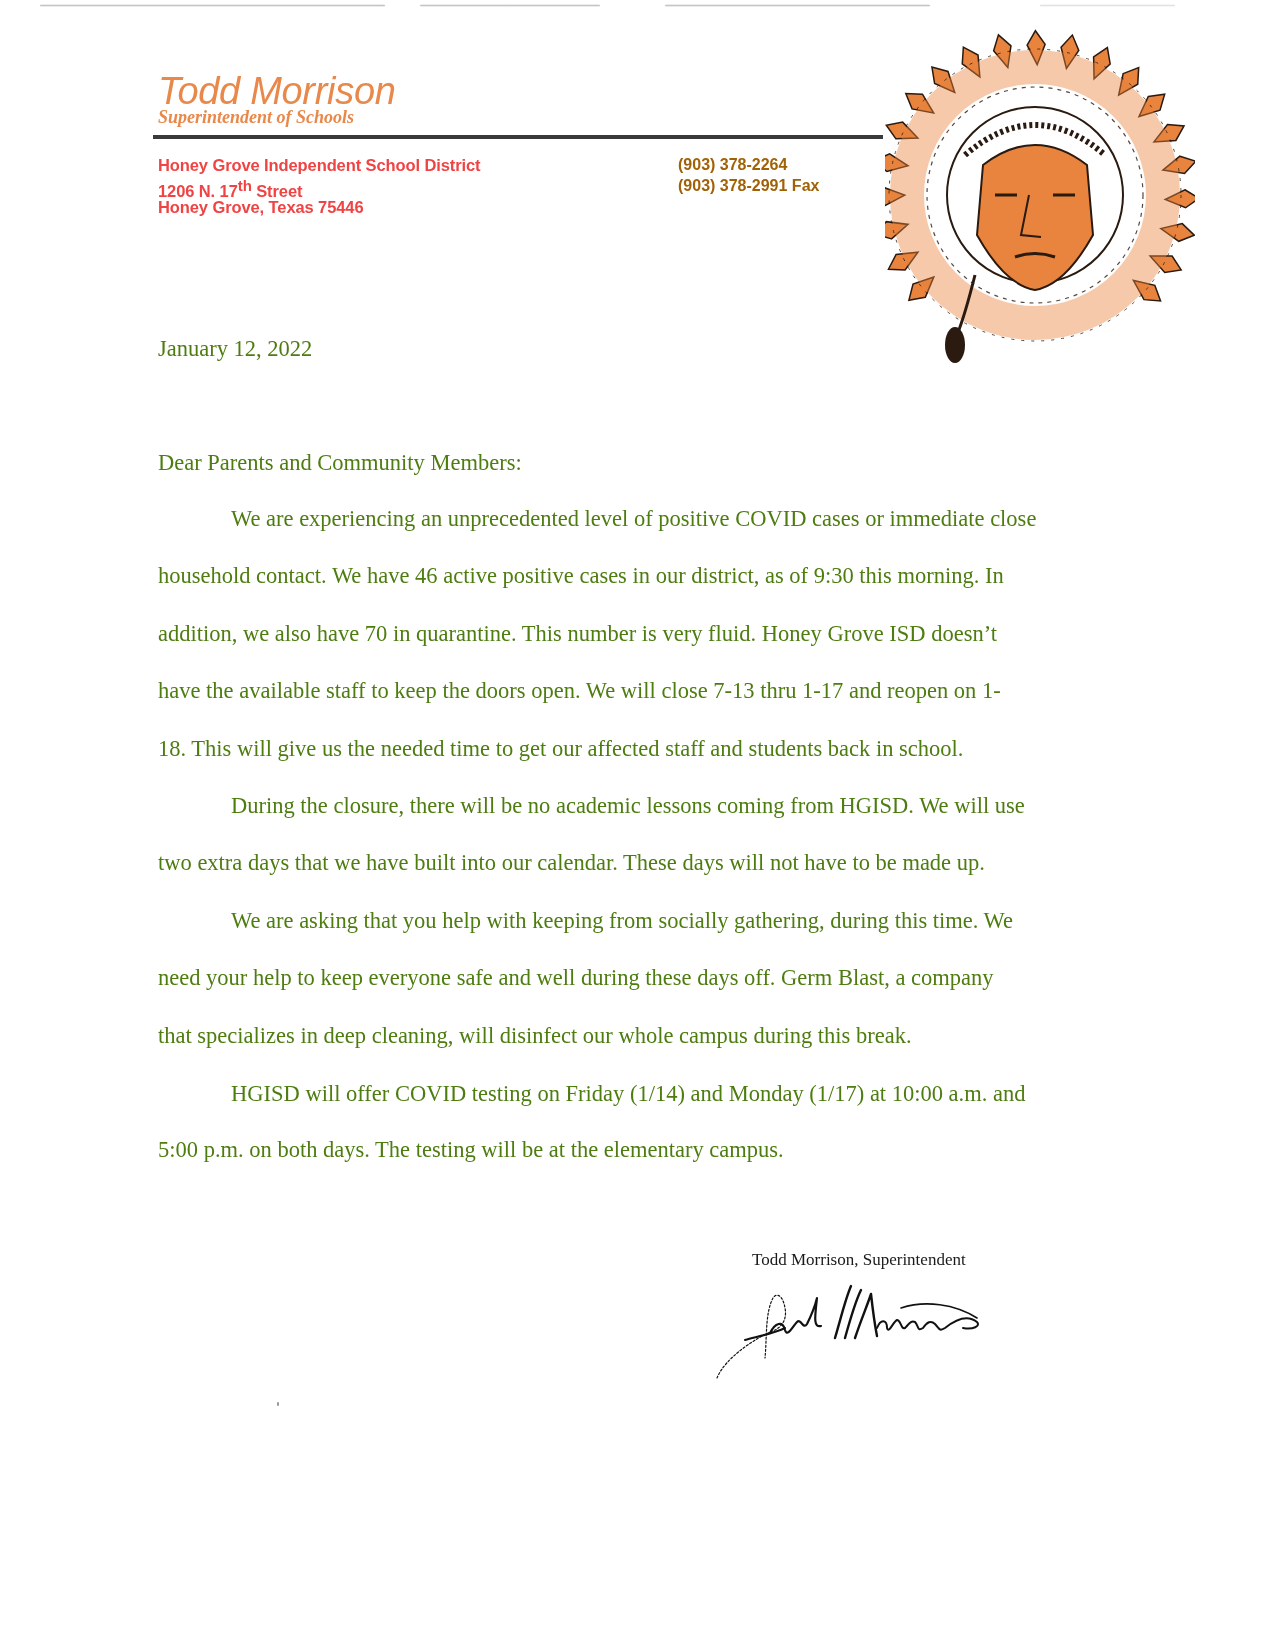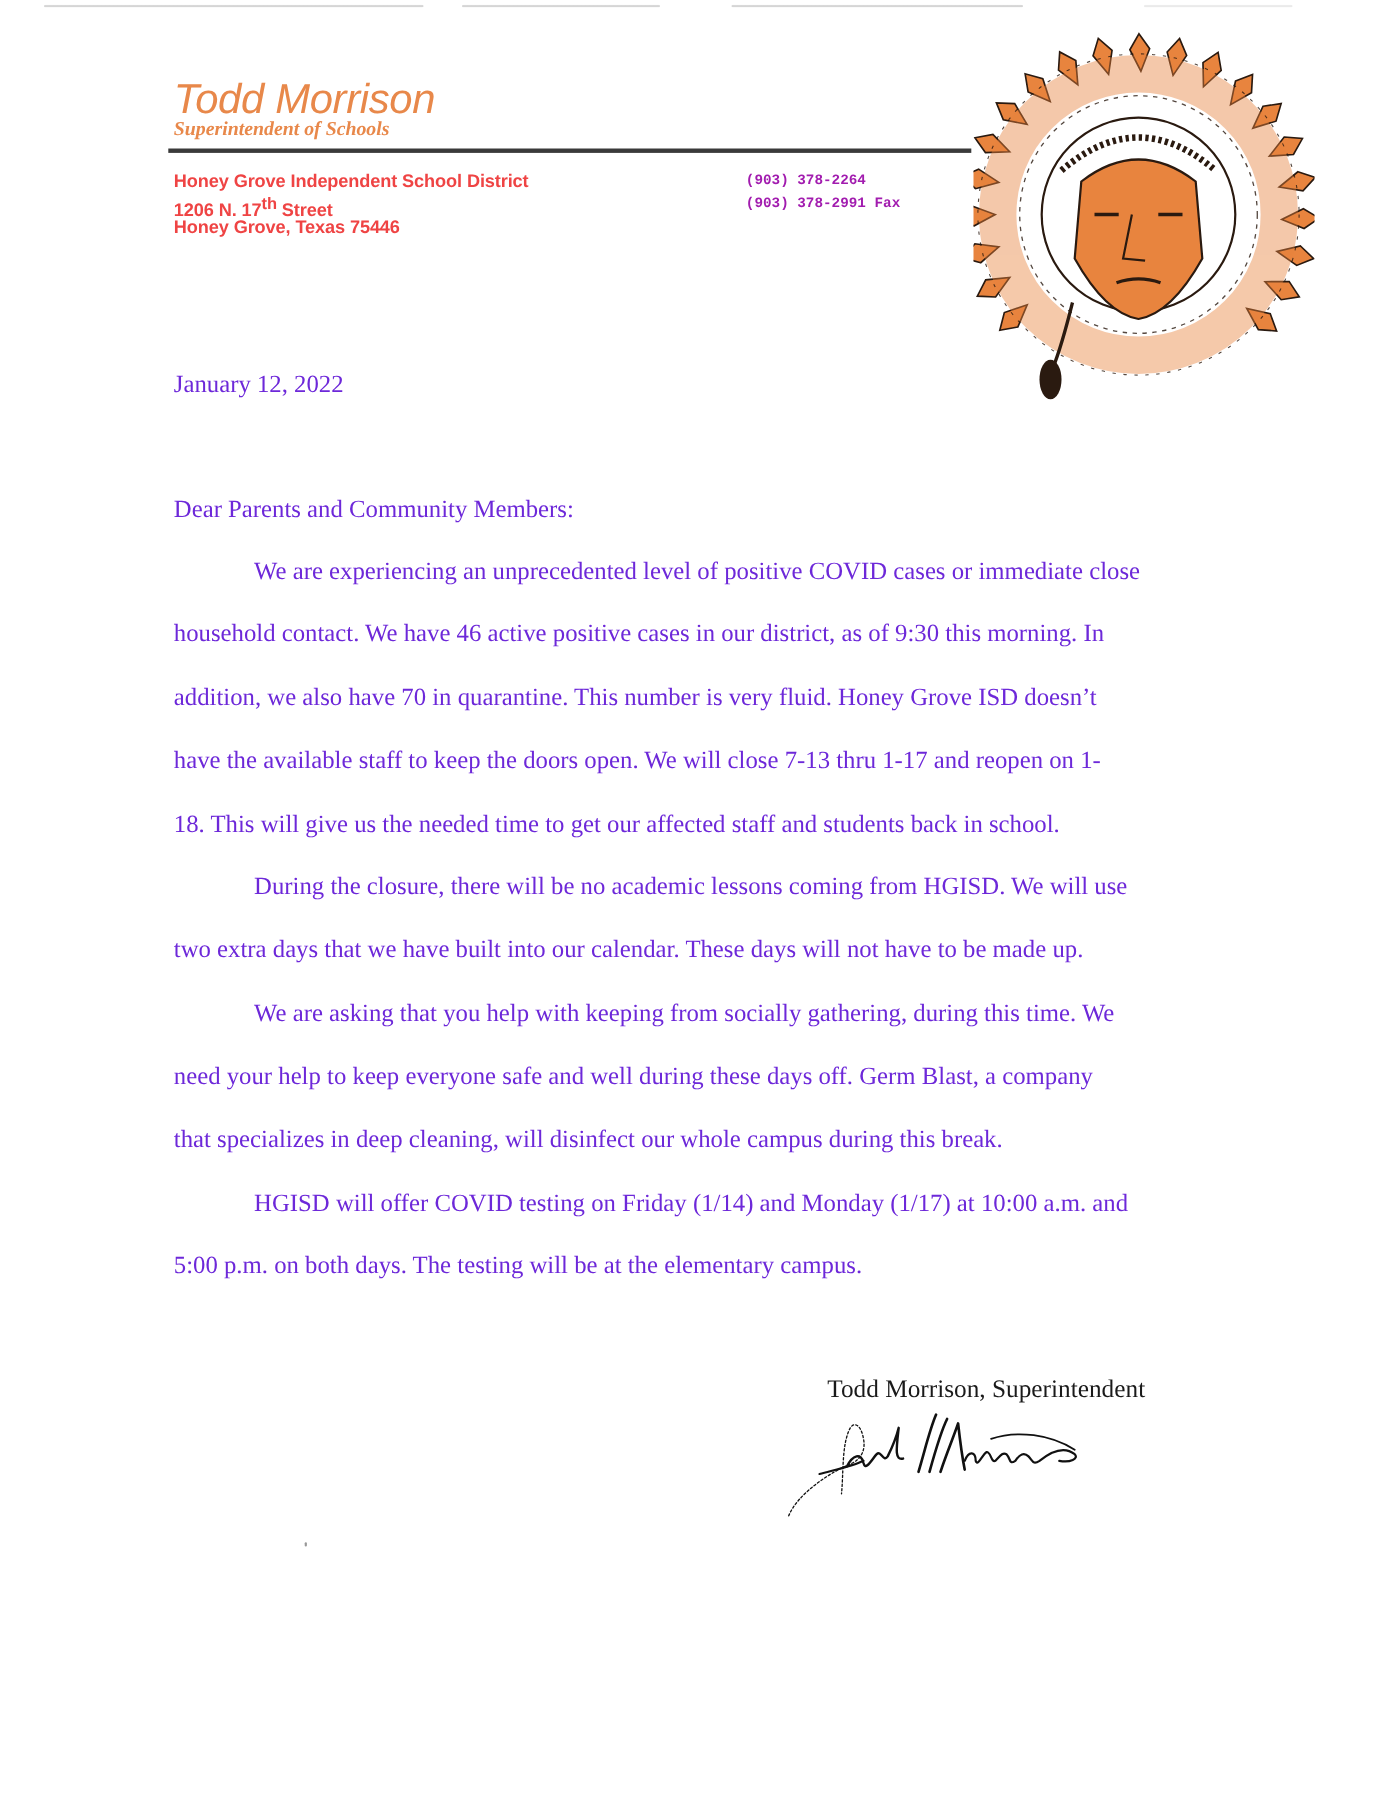--- a/index.html
+++ b/index.html
@@ -4,25 +4,25 @@
 <style>
   html, body { margin:0; padding:0; background:#ffffff; }
   body { width:1266px; height:1638px; position:relative; overflow:hidden; font-family:"Liberation Serif", serif; color:#1a1a1a; }
   .scan-artifact { position:absolute; top:4px; height:3px; border-radius:2px;
     background:linear-gradient(to bottom, rgba(160,160,160,0.0), rgba(150,150,150,0.55), rgba(160,160,160,0.0)); }
   .lh-name { position:absolute; left:158px; top:70px; font-family:"Liberation Sans", sans-serif; font-style:italic; font-size:38px; color:#e8884a; letter-spacing:-0.3px; white-space:nowrap; }
   .lh-title { position:absolute; left:158px; top:107px; font-family:Liberation Serif, serif; font-style:italic; font-weight:bold; font-size:18px; color:#e8884a; white-space:nowrap; }
   .lh-rule { position:absolute; left:153px; top:135px; width:730px; height:4px; background:#3a3a3a; }
   .lh-addr { position:absolute; left:158px; font-family:"Liberation Sans", sans-serif; font-weight:bold; font-size:16.5px; color:#ef4444; white-space:nowrap; letter-spacing:-0.1px; }
   .lh-addr sup { font-size:15px; vertical-align:6px; }
-  .lh-phone { position:absolute; left:678px; font-family:Liberation Mono, monospace; font-weight:bold; font-size:13px; color:#a21caf; white-space:nowrap; }
+  .lh-phone { position:absolute; left:678px; font-family:Liberation Sans, sans-serif; font-weight:bold; font-size:16px; color:#a16207; white-space:nowrap; }
   .logo { position:absolute; left:885px; top:25px; width:310px; height:345px; }
-  .line { position:absolute; left:158px; font-size:22.5px; white-space:nowrap; line-height:1; color:#6d28d9; }
+  .line { position:absolute; left:158px; font-size:22.5px; white-space:nowrap; line-height:1; color:#4d7c0f; }
   .indent { left:231px; }
-  .sig-name { position:absolute; left:752px; top:1250px; font-size:23px; white-space:nowrap; }
+  .sig-name { position:absolute; left:752px; top:1250px; font-size:17px; white-space:nowrap; }
   .signature { position:absolute; left:705px; top:1278px; width:300px; height:110px; }
   .speck { position:absolute; width:2px; height:4px; background:#999; border-radius:1px; }
 </style>
 </head>
 <body>
 
 <div class="scan-artifact" style="left:40px;width:345px;"></div>
 <div class="scan-artifact" style="left:420px;width:180px;"></div>
 <div class="scan-artifact" style="left:665px;width:265px;"></div>
 <div class="scan-artifact" style="left:1040px;width:135px;opacity:0.5;"></div>

